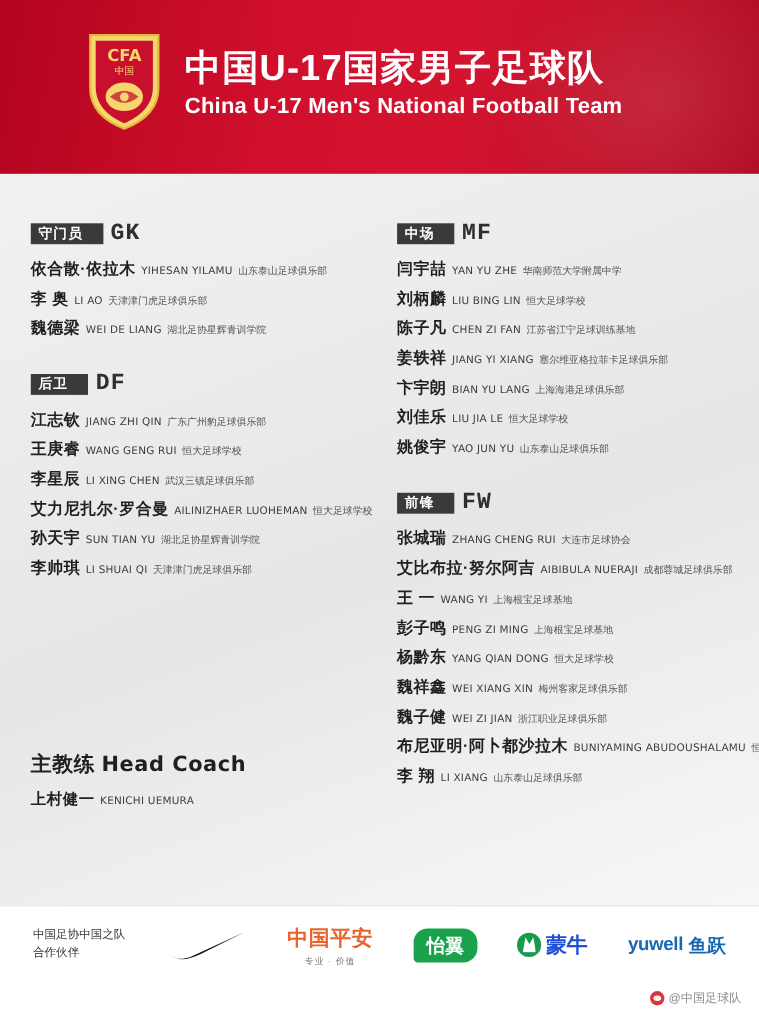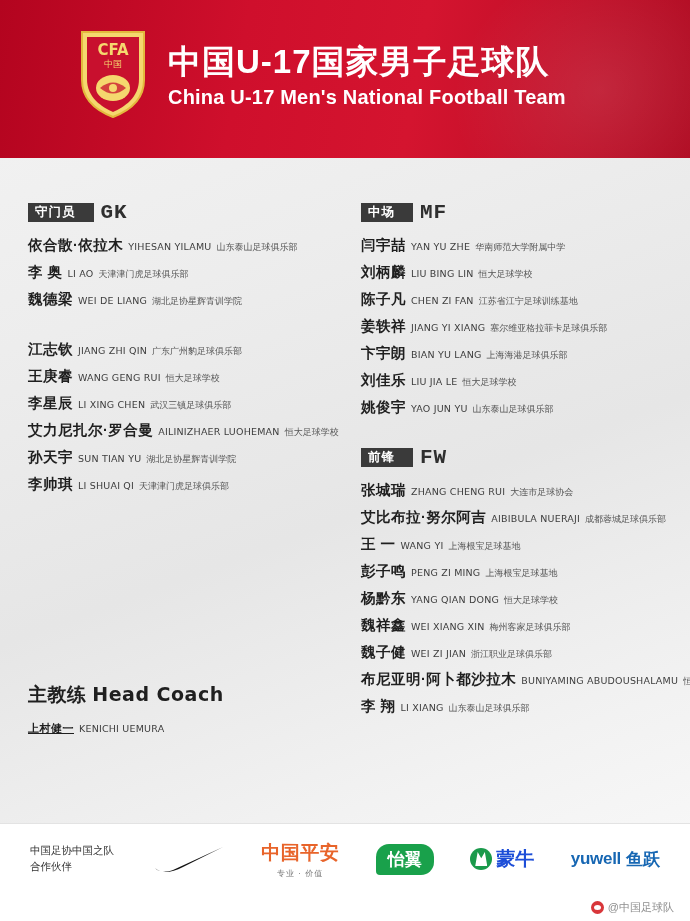--- a/index.html
+++ b/index.html
@@ -95,21 +95,21 @@
 
   
   .coach {
     position: absolute; left: 28px; top: 682px;
   }
   .coach-title {
     font-size: 19px; font-weight: bold; color: #1f1f1f; letter-spacing: 0.5px;
   }
   .coach-title .en { font-family:"DejaVu Sans",sans-serif; }
   .coach-name { margin-top: 10px; }
-  .coach-name .p-cn { font-size: 11px; text-decoration: underline; }
+  .coach-name .p-cn { font-size: 14px; }
 
   
   .sponsor-bar {
     position: absolute; left: 0; bottom: 0; width: 690px; height: 98px;
     background: #ffffff;
     border-top: 1px solid #e3e3e3;
   }
   .sponsor-row {
     display: flex; align-items: center; height: 70px;
     padding: 0 30px; gap: 0px; justify-content: space-between;
@@ -183,20 +183,24 @@
         </div>
         <div class="player">
           <span class="p-cn">李  奥</span><span class="p-en">LI AO</span><span class="p-club">天津津门虎足球俱乐部</span>
         </div>
         <div class="player">
           <span class="p-cn">魏德梁</span><span class="p-en">WEI DE LIANG</span><span class="p-club">湖北足协星辉青训学院</span>
         </div>
       </div>
 
       <div class="group">
+        <div class="group-head">
+          <span class="tag-cn">后卫</span>
+          <span class="tag-en">DF</span>
+        </div>
         <div class="player">
           <span class="p-cn">江志钦</span><span class="p-en">JIANG ZHI QIN</span><span class="p-club">广东广州豹足球俱乐部</span>
         </div>
         <div class="player">
           <span class="p-cn">王庚睿</span><span class="p-en">WANG GENG RUI</span><span class="p-club">恒大足球学校</span>
         </div>
         <div class="player">
           <span class="p-cn">李星辰</span><span class="p-en">LI XING CHEN</span><span class="p-club">武汉三镇足球俱乐部</span>
         </div>
         <div class="player">

